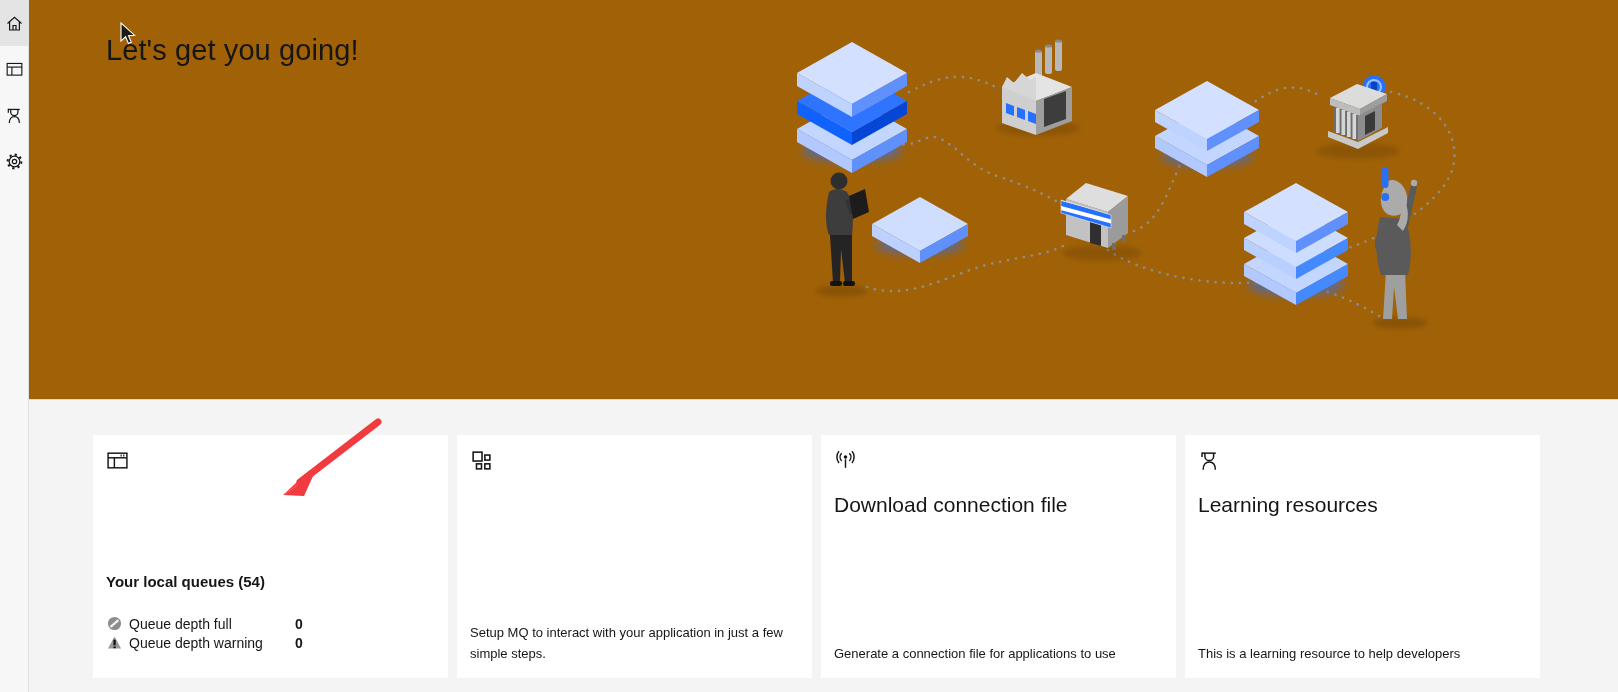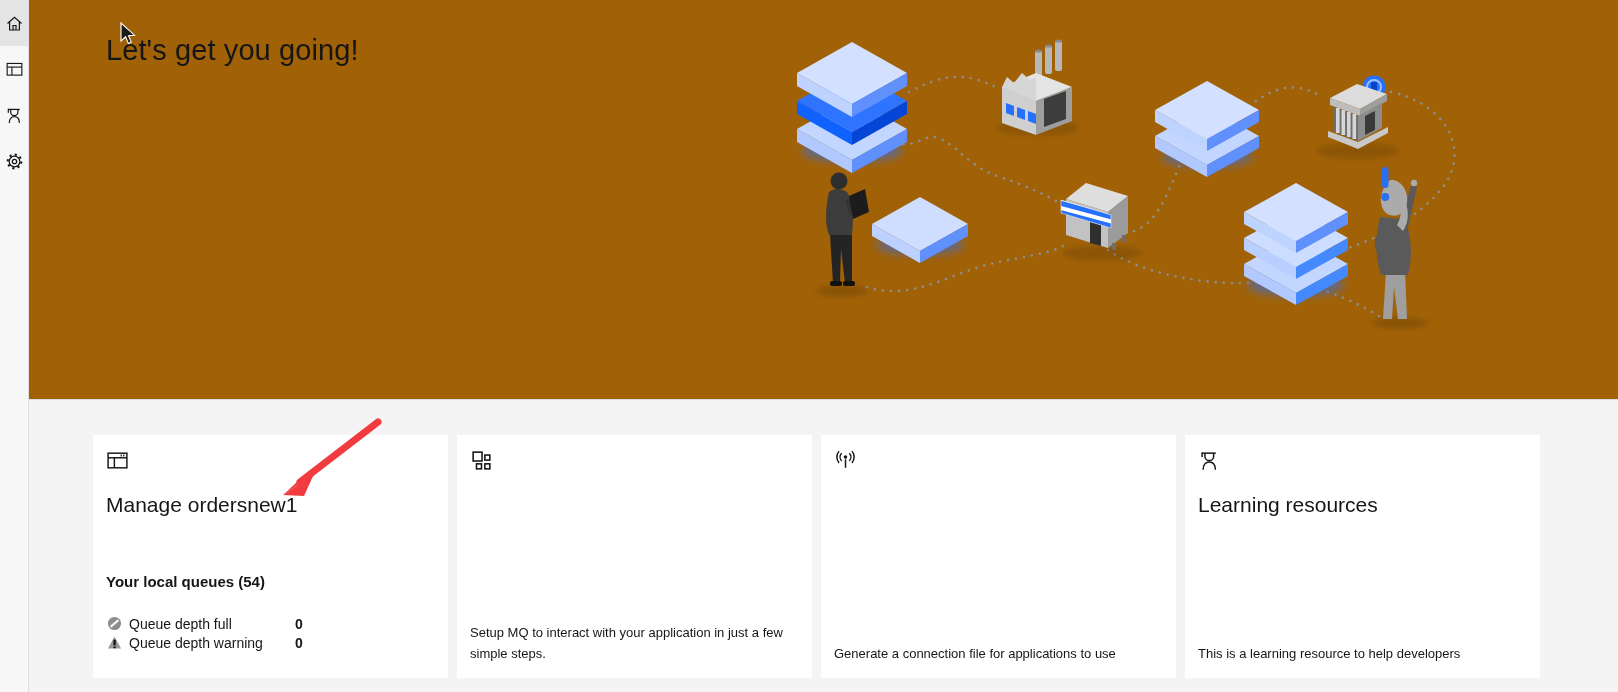--- a/index.html
+++ b/index.html
@@ -267,21 +267,20 @@
 
       <article class="card">
         <span class="card-icon">
           <svg width="23" height="23" viewBox="0 0 22 22" fill="none" stroke="#161616" stroke-width="1.4">
             <rect x="2" y="4" width="18" height="14"></rect>
               <path d="M2,8.4 H20"></path>
               <path d="M8,8.4 V18"></path>
             <path d="M14.5,5.3 V7.2 M17,5.3 V7.2" stroke-width="1.1"></path>
           </svg>
         </span>
-        <h2>Manage ordersnew1</h2>
         <div class="stats">
           <h3>Your local queues (54)</h3>
           <div class="stat-row">
             <span class="sicon">
               <svg width="15" height="15" viewBox="0 0 16 16">
                   <circle cx="8" cy="8" r="7" fill="#8d8d8d"></circle>
                   <path d="M3.8,11.6 L12.2,4.4" stroke="#f4f4f4" stroke-width="2.4"></path>
                 </svg>
             </span>
             <span class="slabel">Queue depth full</span>
@@ -317,20 +316,21 @@
         <span class="card-icon">
           <svg width="23" height="23" viewBox="0 0 22 22" fill="none" stroke="#161616" stroke-width="1.4">
             <circle cx="11" cy="7.6" r="1.7" fill="#161616" stroke="none"></circle>
             <path d="M11,9.8 V18"></path>
             <path d="M7.3,4 a5.4,5.4 0 0 0 0,7.4"></path>
               <path d="M14.7,4 a5.4,5.4 0 0 1 0,7.4"></path>
             <path d="M4.8,2 a9,9 0 0 0 0,11.4"></path>
               <path d="M17.2,2 a9,9 0 0 1 0,11.4"></path>
           </svg>
         </span>
+        <h2>Download connection file</h2>
         <p class="desc">Generate a connection file for applications to use</p>
       </article>
 
       <article class="card">
         <span class="card-icon">
           <svg width="23" height="23" viewBox="0 0 20 20" fill="none" stroke="#161616" stroke-width="1.3">
             <path d="M3.5,3 V7"></path>
               <path d="M3.5,3.6 H15.5"></path>
               <path d="M6,3.6 V6.2 a3.8,3.8 0 0 0 7.6,0 V3.6"></path>
             <path d="M4.5,18 C4.5,13.5 6.6,11.2 9.8,11.2 C13,11.2 15.1,13.5 15.1,18"></path>

